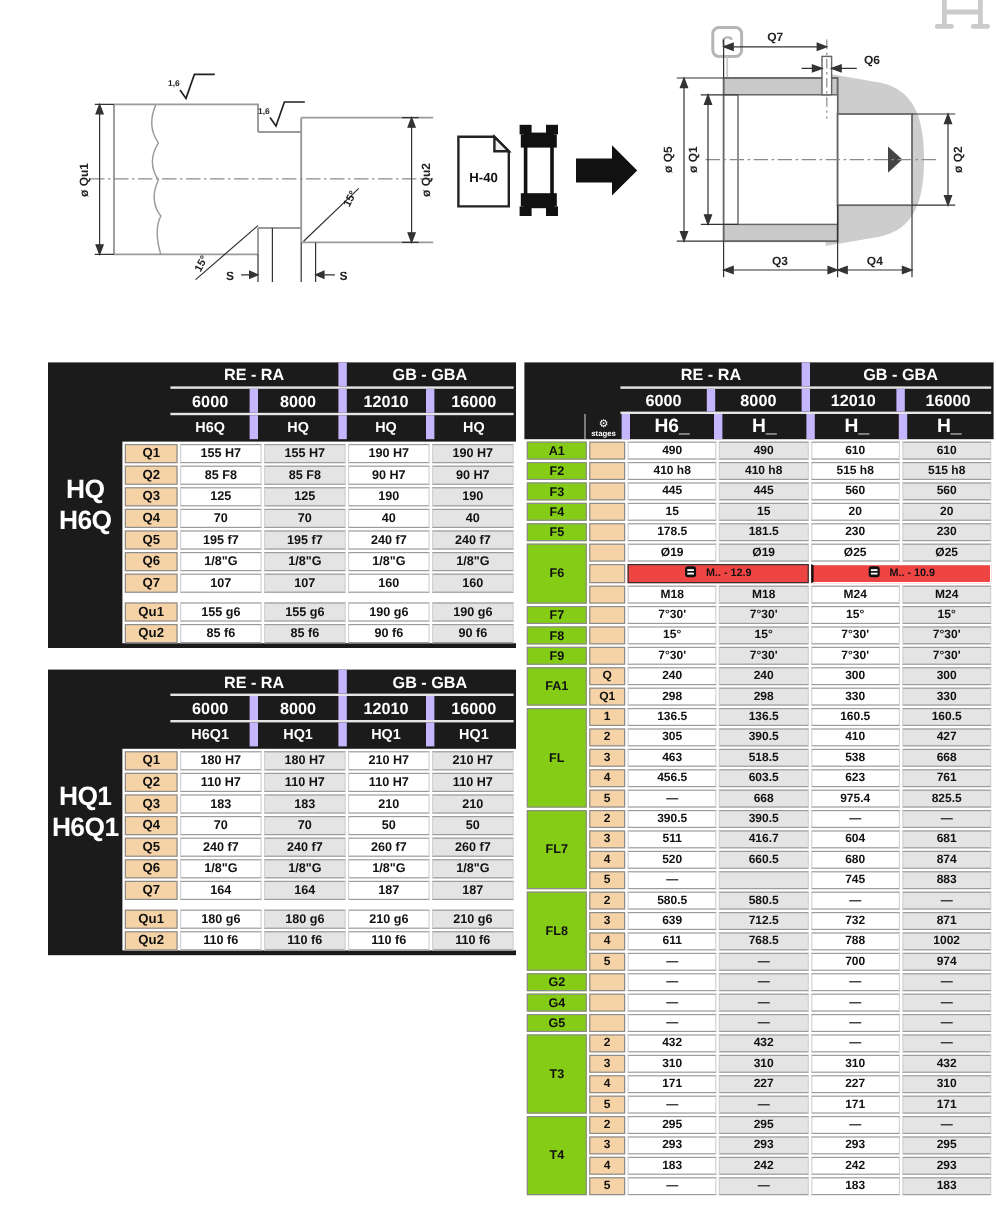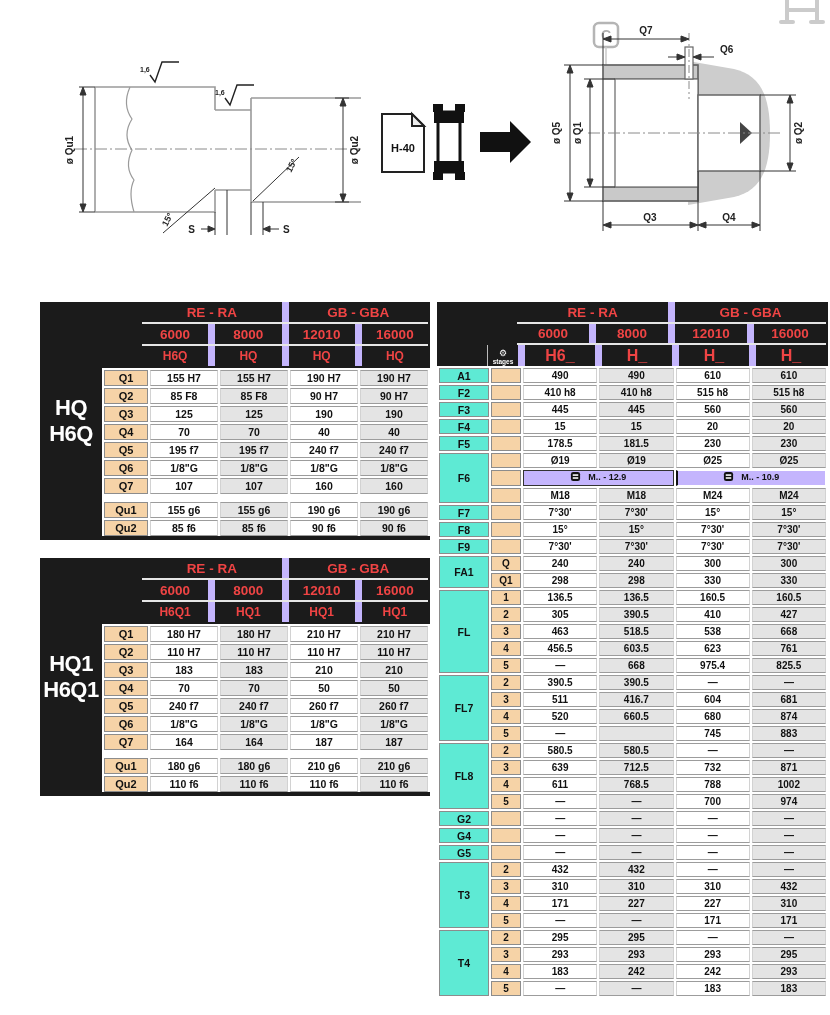--- a/index.html
+++ b/index.html
@@ -15,21 +15,21 @@
 
   
   .ltable{position:absolute;width:390px;height:238px;background:#1b1b1b;}
   .lt-side{position:absolute;left:0;top:0;bottom:0;width:62px;display:flex;flex-direction:column;
            justify-content:center;align-items:center;color:#fff;font-weight:bold;font-size:22px;
            line-height:26px;letter-spacing:-0.5px;}
   .hrow{position:absolute;right:2px;display:flex;}
   .hr1{left:102px;top:0;height:20px;border-bottom:2px solid #e6e6e6;}
   .hr2{left:102px;top:22px;height:20px;border-bottom:2px solid #e6e6e6;}
   .hr3{left:102px;top:44px;height:20px;}
-  .hcell{flex:1;display:flex;align-items:center;justify-content:center;color:#ef4444;font-weight:bold;}
+  .hcell{flex:1;display:flex;align-items:center;justify-content:center;color:#ffffff;font-weight:bold;}
   .hr1 .hcell,.hr2 .hcell{font-size:13.5px;}
   .hr3 .hcell{font-size:12px;}
   .sepl{border-left:7px solid #c4b5fd;}
   .lt-body{position:absolute;left:62px;right:0;top:66px;bottom:4px;background:#fff;}
   table.dt{border-collapse:separate;border-spacing:2px;width:100%;}
   .dt td{height:14px;text-align:center;font-weight:bold;font-size:10.5px;padding:0 2px;line-height:13px;}
   .dt td.lbl{background:#f6d3a7;border:1px solid #8c8c8c;width:38px;font-size:11px;}
   td.val{background:#fff;border:1px solid #9c9c9c;border-left-color:#d2d2d2;border-right-color:#d2d2d2;}
   td.val.alt{background:#e4e4e4;}
   tr.sp td{height:4px;border:none;background:transparent;padding:0;}
@@ -41,23 +41,23 @@
   .rh2{position:absolute;left:80px;right:2px;top:22px;height:19px;display:flex;border-bottom:2px solid #e6e6e6;}
   .rh3{position:absolute;left:50px;right:2px;top:43px;height:21px;display:flex;}
   .rh1 .hcell,.rh2 .hcell{font-size:13.5px;}
   .rh3 .hcell{font-size:16px;}
   .stgcell{width:30px;flex:none;display:flex;flex-direction:column;align-items:center;justify-content:flex-end;
            color:#fff;border-left:1px solid #bbb;padding-bottom:1px;}
   .stgcell .gear{font-size:9px;line-height:9px;}
   .stgcell .stx{font-size:6.5px;font-weight:bold;line-height:7px;}
   table.rt{border-collapse:separate;border-spacing:2px;width:100%;}
   .rt td{height:13px;font-weight:bold;font-size:10px;text-align:center;padding:0 1px;line-height:12px;}
-  .rt td.glbl{background:#5eead4;border:1px solid #8c8c8c;width:46px;font-size:10.5px;}
+  .rt td.glbl{background:#84cc16;border:1px solid #8c8c8c;width:46px;font-size:10.5px;}
   .rt td.stg{background:#f6d3a7;border:1px solid #8c8c8c;width:26px;font-size:10px;}
-  .rt td.vspan{background:#c4b5fd;border:1px solid #333;font-size:9px;}
+  .rt td.vspan{background:#ef4444;border:1px solid #333;font-size:9px;}
   .rt td.vspan.nb{border-color:#fff;border-left:2px solid #111;margin-left:25px;}
   .bico{display:inline-block;vertical-align:-2px;margin-right:7px;}
 </style>
 </head>
 <body>
 
 <div class="page">
 
   <svg class="draw-left" width="310" height="190" viewBox="0 0 310 190">
 

